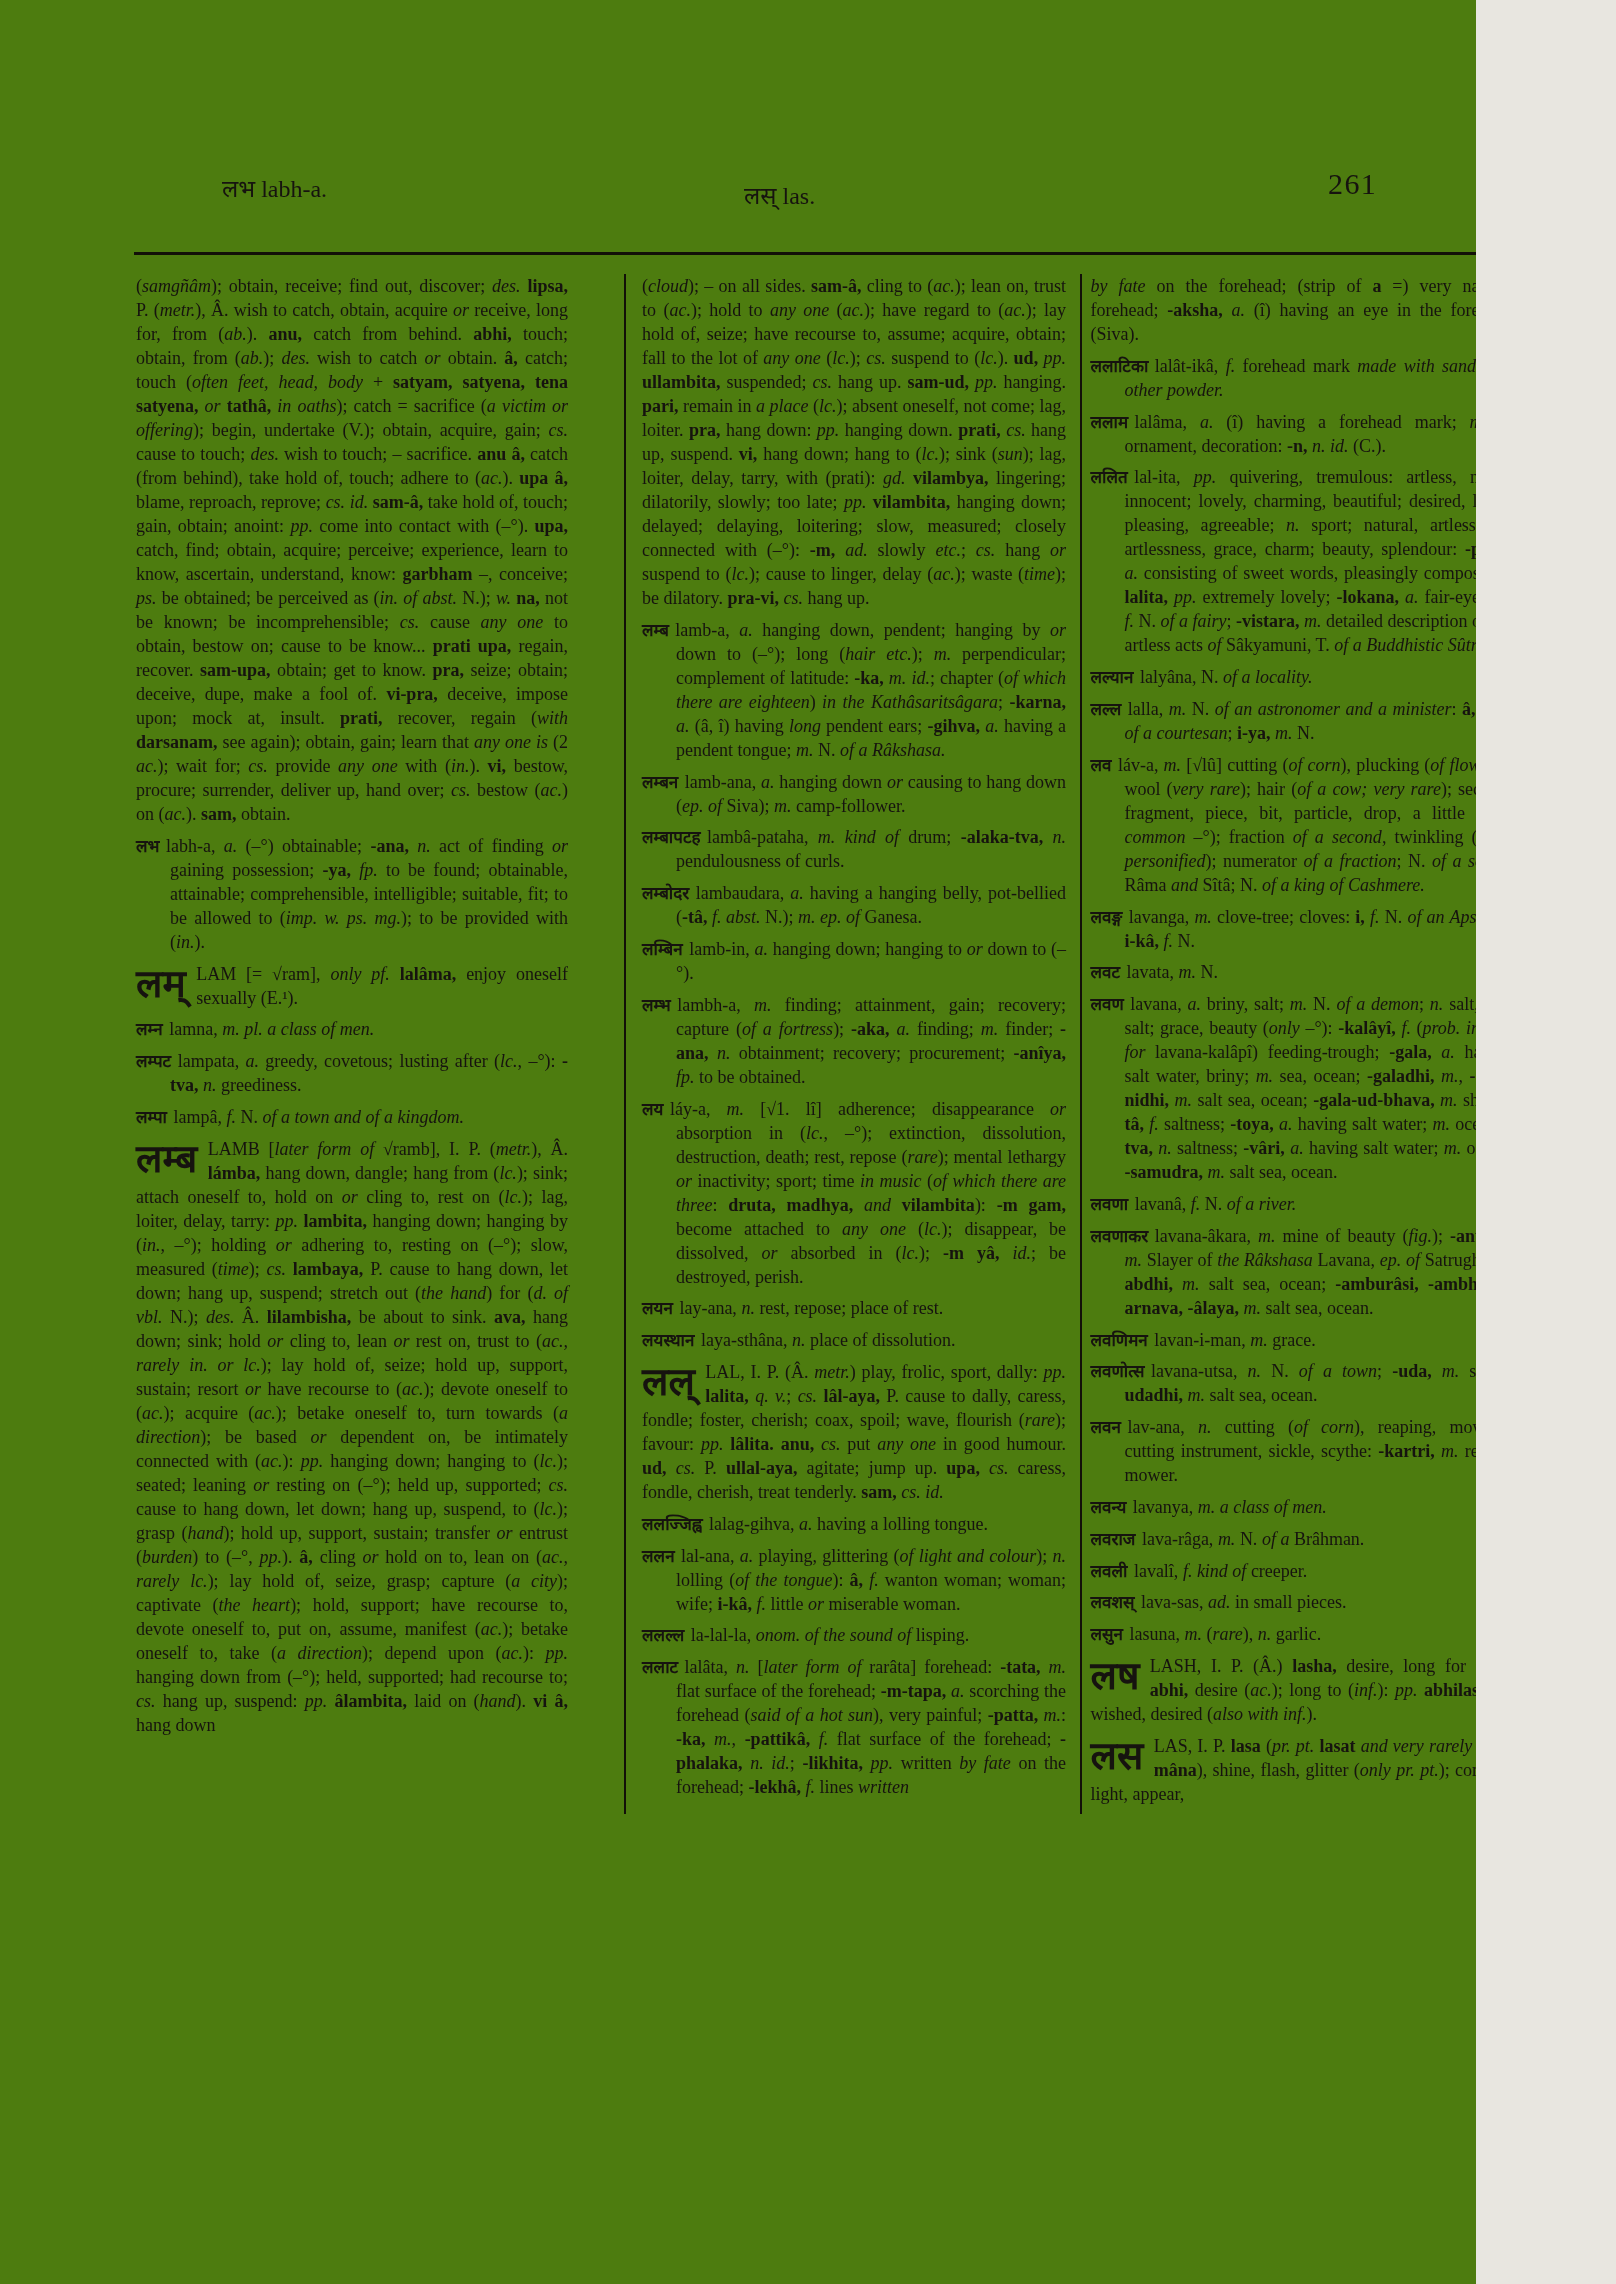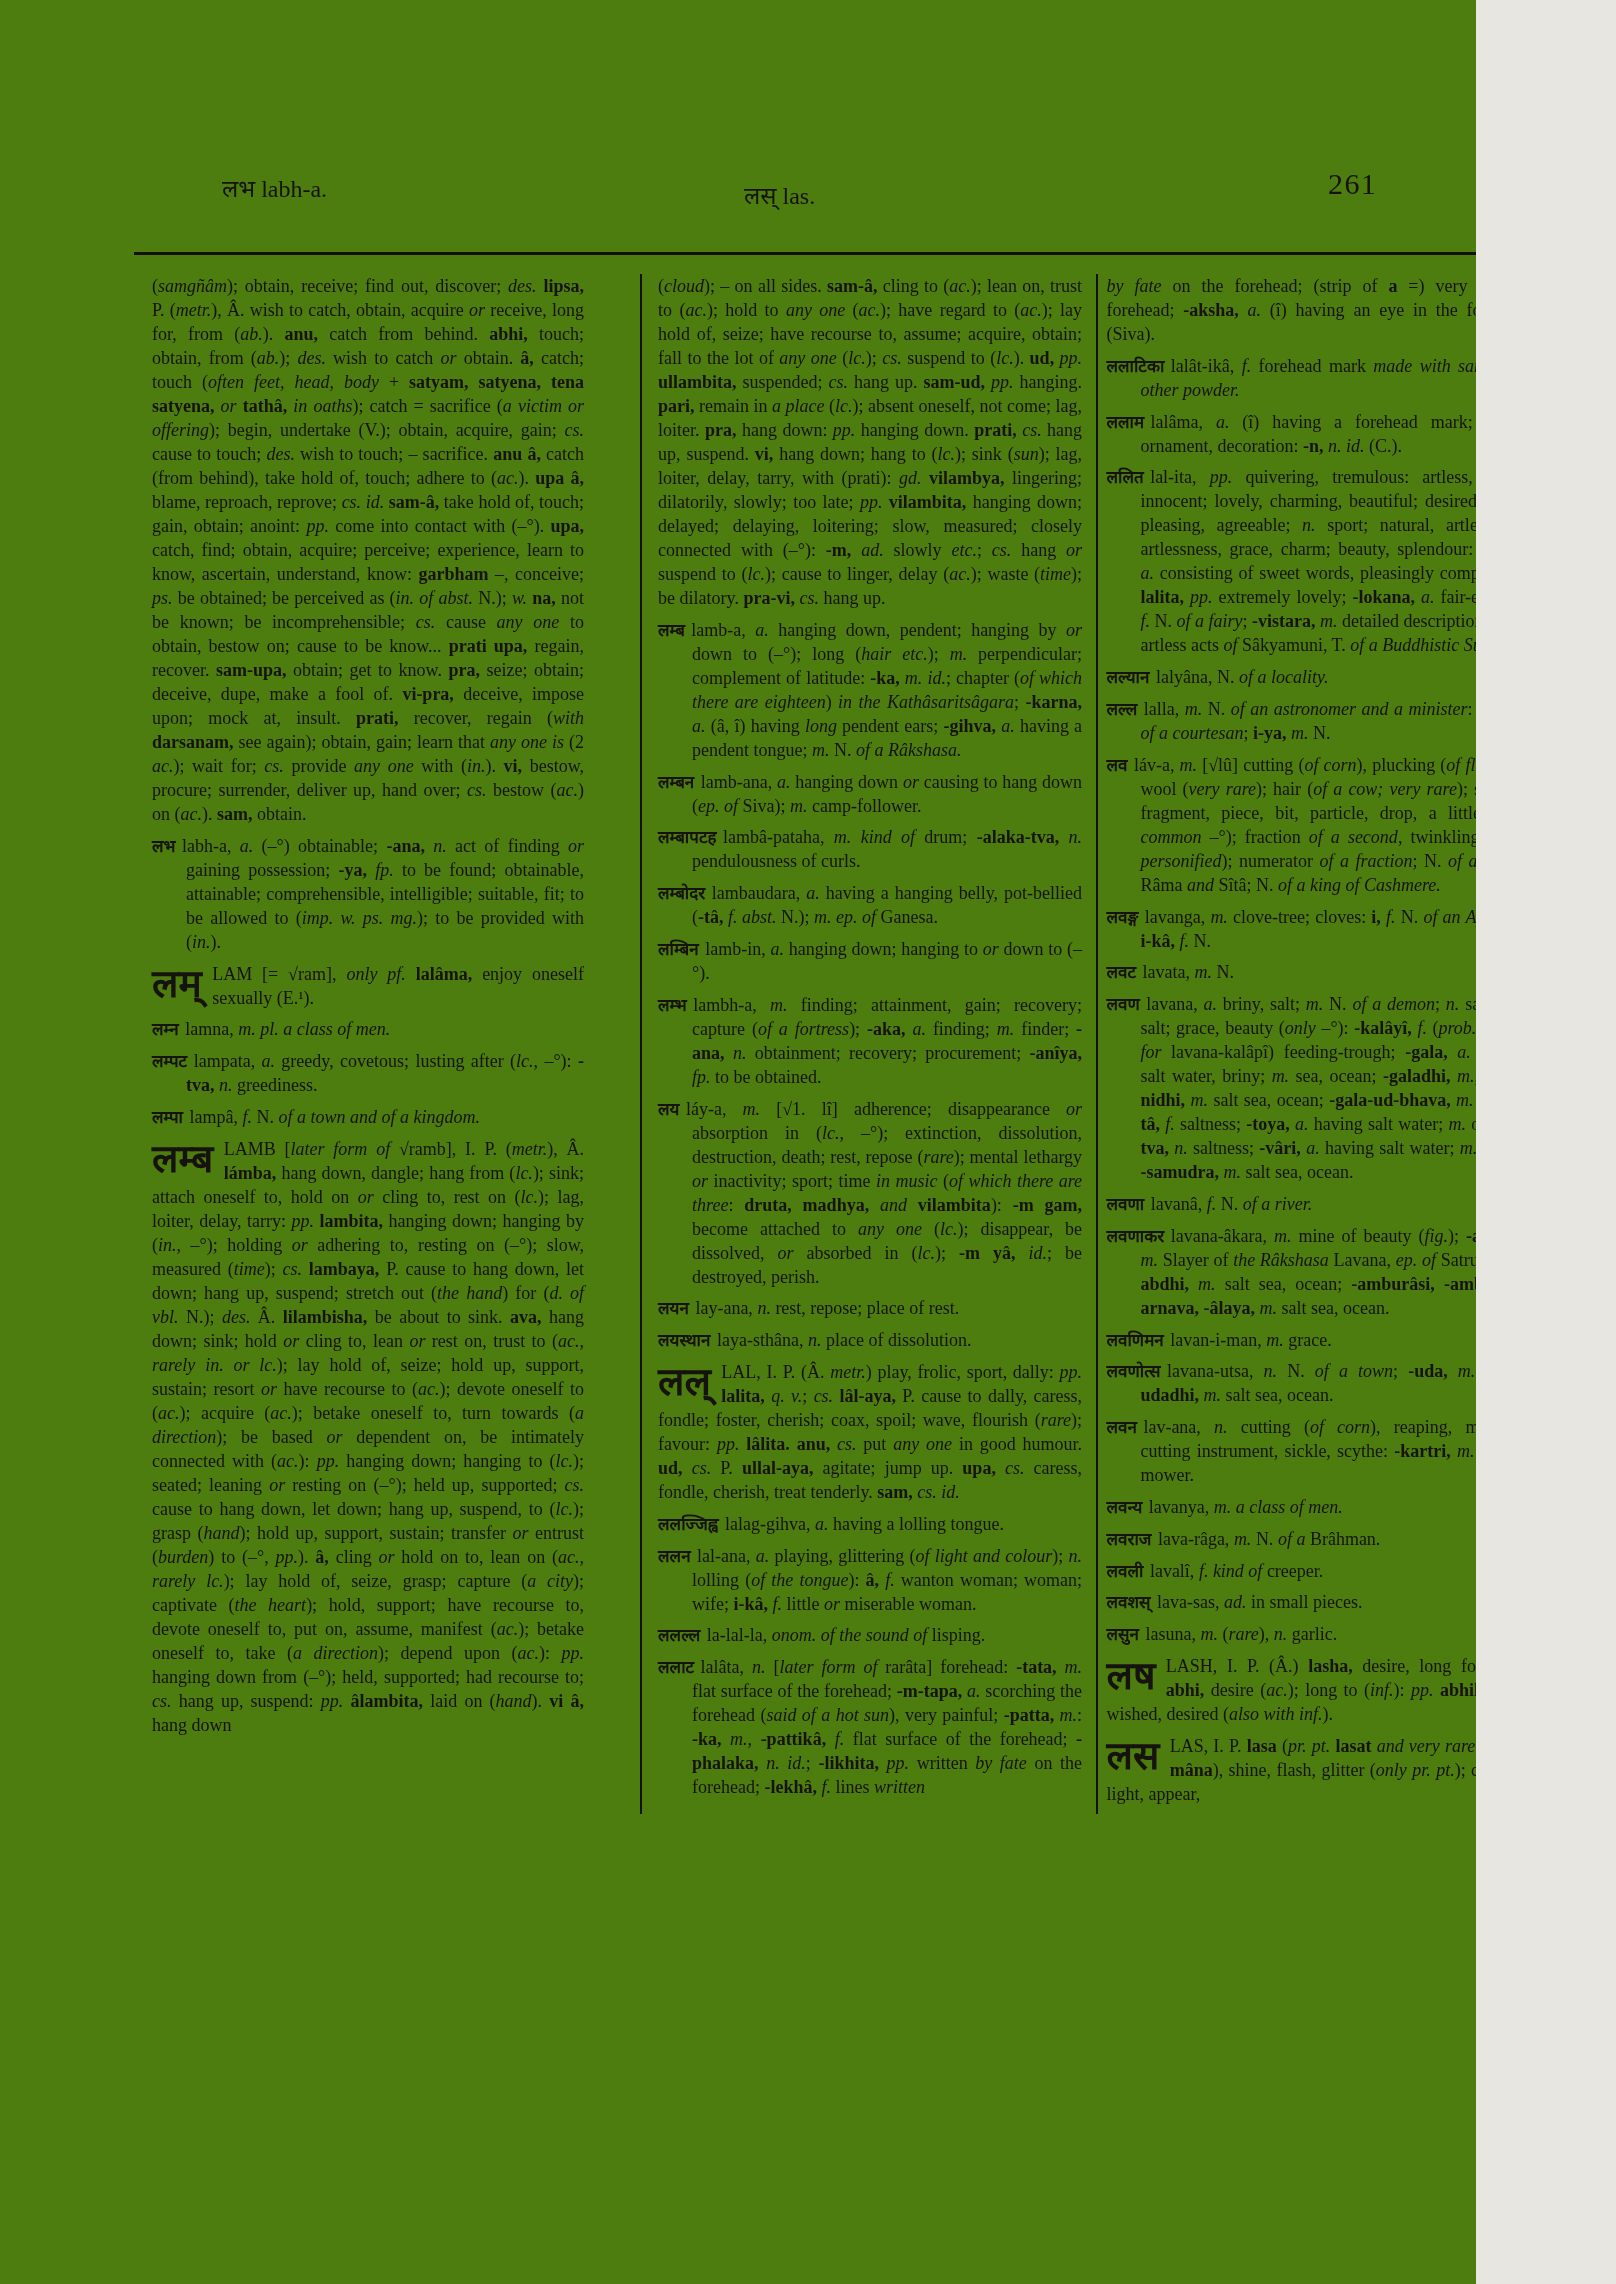--- a/index.html
+++ b/index.html
@@ -16,21 +16,21 @@
     font-size:24px;
   }
   .rh-left{position:absolute;left:222px;top:0;}
   .rh-right{position:absolute;left:744px;top:6.5px;}
   .page-number{position:absolute;right:99px;top:-3.9px;font-size:30px;letter-spacing:1.3px;}
   .top-rule{
     position:absolute;top:252px;left:134px;width:1399px;height:3.3px;
     background:#121008;
   }
   .cols{
-    position:absolute;top:274px;left:152px;
+    position:absolute;top:274px;left:136px;
     display:flex;align-items:stretch;justify-content:center;
   }
   .col{width:432px;padding-right:14.4px;}
   .col.mid{border-left:2px solid #121008;padding-left:15.7px;width:424px;margin-left:42px;}
   .col.last{border-left:2px solid #121008;padding-left:8px;width:423px;}
   .entry{
     margin:0 0 7.8px 0;
     font-size:18px;line-height:24px;
     text-align:justify;
     padding-left:34px;text-indent:-34px;

